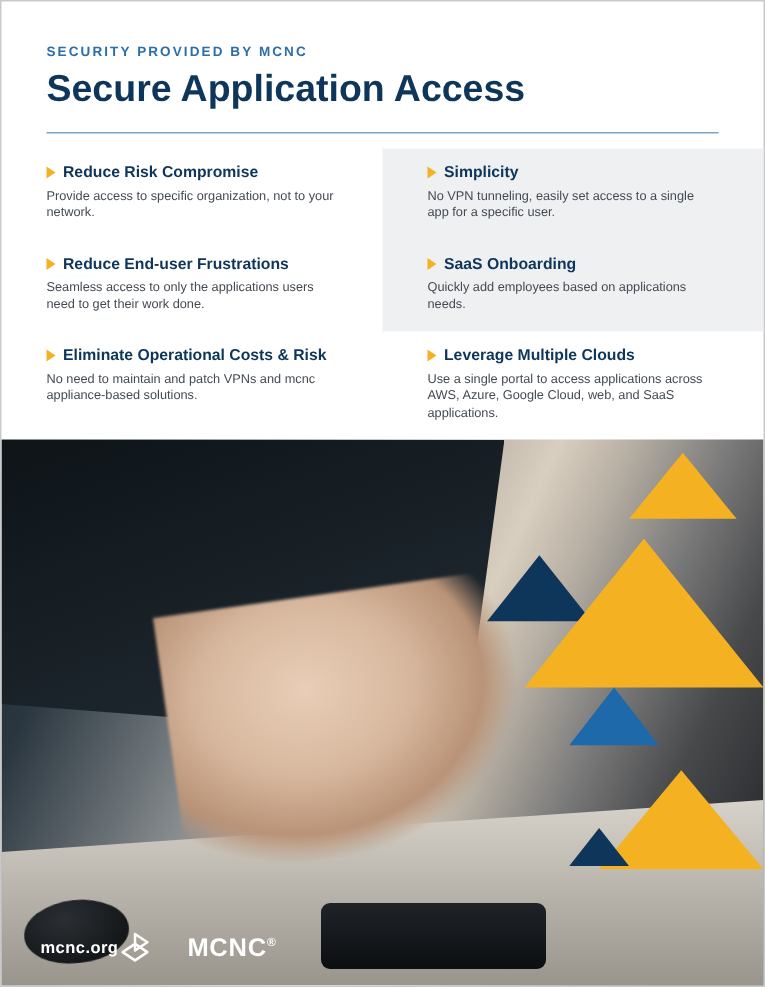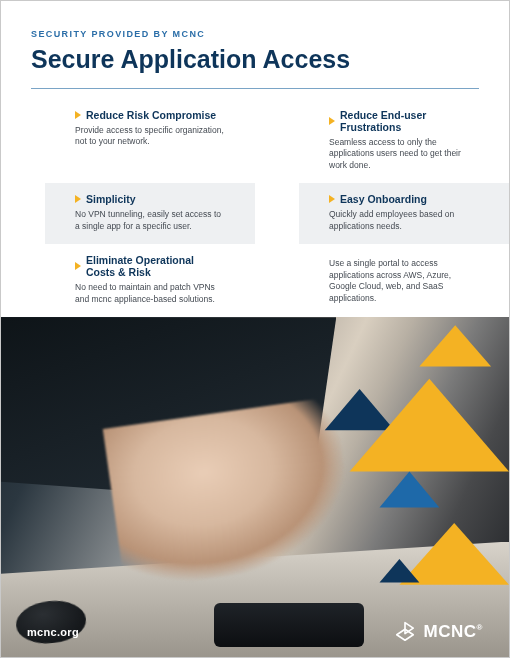--- a/index.html
+++ b/index.html
@@ -41,21 +41,20 @@
     margin:14px 30px 0 30px;
     border:none;border-top:1px solid #7aa4c6;
   }
   .features{
     margin-top:10px;
     display:grid;
     grid-template-columns:1fr 1fr;
   }
   .feature{
     padding:10px 30px 12px 30px;
-    margin-left:44px;
   }
   .feature.shade{background:var(--grey-bg);}
   .f-title{
     font-size:10.5px;
     font-weight:800;
     color:var(--navy);
     display:flex;align-items:center;gap:5px;
   }
   .tri{
     width:0;height:0;
@@ -102,26 +101,26 @@
   }
   .router{
     position:absolute;left:42%;bottom:3%;width:150px;height:44px;
     background:linear-gradient(180deg,#1f2328 0%,#0c0e11 100%);
     border-radius:6px;
   }
   .hero svg.decor{position:absolute;inset:0;width:100%;height:100%;}
   .footer{
     position:absolute;left:0;right:0;bottom:0;
     padding:12px 26px 14px 26px;
-    display:flex;align-items:center;justify-content:space-between;
+    display:flex;align-items:center;justify-content:flex-start;
   }
   .url{
     color:#fff;font-weight:800;font-size:11px;letter-spacing:.3px;
   }
-  .logo{display:flex;align-items:center;gap:8px;color:#fff;}
+  .logo{display:flex;align-items:center;gap:24px;color:#fff;}
   .logo-mark{width:22px;height:22px;}
   .logo-text{font-weight:800;font-size:17px;letter-spacing:.5px;}
   .reg{font-size:8px;vertical-align:super;}
 </style>
 </head>
 <body>
 
 <div class="page">
 
   <div class="pad">
@@ -131,49 +130,53 @@
   <hr class="rule">
 
   <div class="features">
     <div class="feature">
       <div class="f-title">
         <span class="tri"></span>
         <span>Reduce Risk Compromise</span>
       </div>
       <div class="f-body">Provide access to specific organization, not to your network.</div>
     </div>
+    <div class="feature shade">
+      <div class="f-title">
+        <span class="tri"></span>
+        <span>Simplicity</span>
+      </div>
+      <div class="f-body">No VPN tunneling, easily set access to a single app for a specific user.</div>
+    </div>
     <div class="feature">
       <div class="f-title">
         <span class="tri"></span>
         <span>Reduce End-user Frustrations</span>
       </div>
       <div class="f-body">Seamless access to only the applications users need to get their work done.</div>
     </div>
     <div class="feature shade">
       <div class="f-title">
         <span class="tri"></span>
-        <span>Simplicity</span>
-      </div>
-      <div class="f-body">No VPN tunneling, easily set access to a single app for a specific user.</div>
-    </div>
-    <div class="feature shade">
-      <div class="f-title">
-        <span class="tri"></span>
-        <span>Easy Onboarding</span>
+        <span>SaaS Onboarding</span>
       </div>
       <div class="f-body">Quickly add employees based on applications needs.</div>
     </div>
     <div class="feature">
       <div class="f-title">
         <span class="tri"></span>
         <span>Eliminate Operational Costs &amp; Risk</span>
       </div>
       <div class="f-body">No need to maintain and patch VPNs and mcnc appliance-based solutions.</div>
     </div>
     <div class="feature">
+      <div class="f-title">
+        <span class="tri"></span>
+        <span>Leverage Multiple Clouds</span>
+      </div>
       <div class="f-body">Use a single portal to access applications across AWS, Azure, Google Cloud, web, and SaaS applications.</div>
     </div>
   </div>
 
   <div class="hero">
     <div class="desk"></div>
     <div class="monitor"></div>
     <div class="hand"></div>
     <div class="mouse"></div>
     <div class="router"></div>

